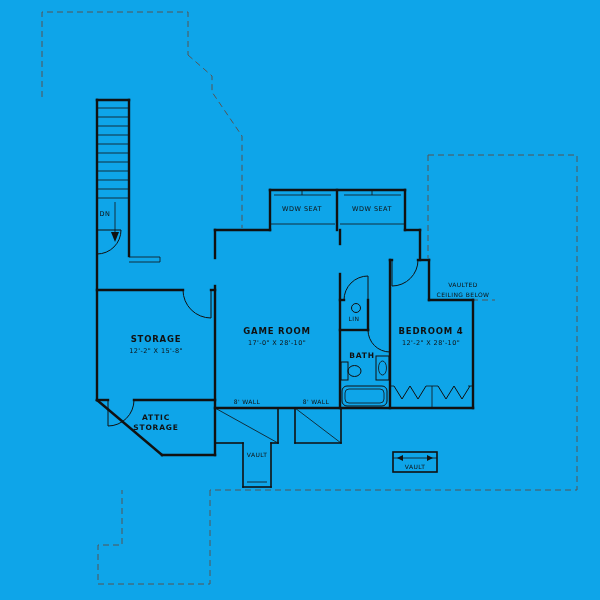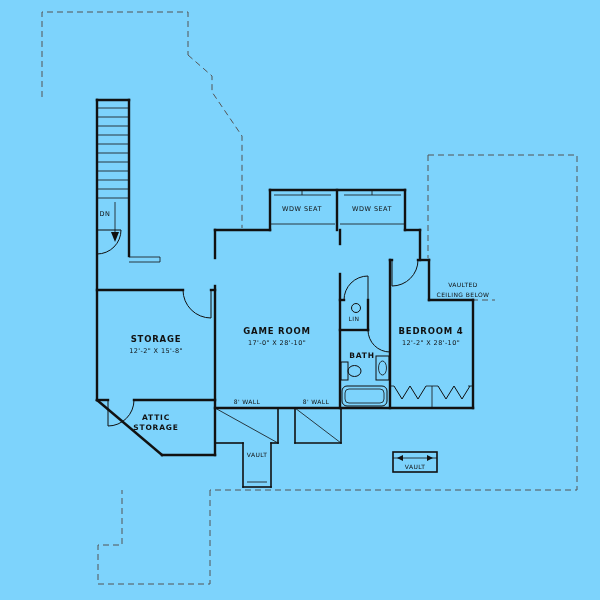--- a/index.html
+++ b/index.html
@@ -1,16 +1,16 @@
 <!DOCTYPE html>
 <html><head>
 <meta charset="utf-8">
 <style>
   html,body{margin:0;padding:0;background:#ffffff;}
-  #screen{position:relative;width:600px;height:600px;background:#7dd3fc;overflow:hidden;
+  #screen{position:relative;width:600px;height:600px;background:#0ea5e9;overflow:hidden;
           font-family:"DejaVu Sans", sans-serif;}
   svg{display:block;}
   .wall{stroke:#111111;stroke-width:2.4;fill:none;stroke-linecap:square;}
   .wall-med{stroke:#111111;stroke-width:1.6;fill:none;stroke-linecap:square;}
   .thin{stroke:#111111;stroke-width:0.8;fill:none;}
   .door{stroke:#111111;stroke-width:1;fill:none;}
   .dashed{stroke:#555555;stroke-width:1;fill:none;stroke-dasharray:6 4;}
   .fixture{stroke:#111111;stroke-width:1;fill:none;}
   text{fill:#111111;}
   .room-name{font-size:8.5px;letter-spacing:0.8px;font-weight:bold;}

